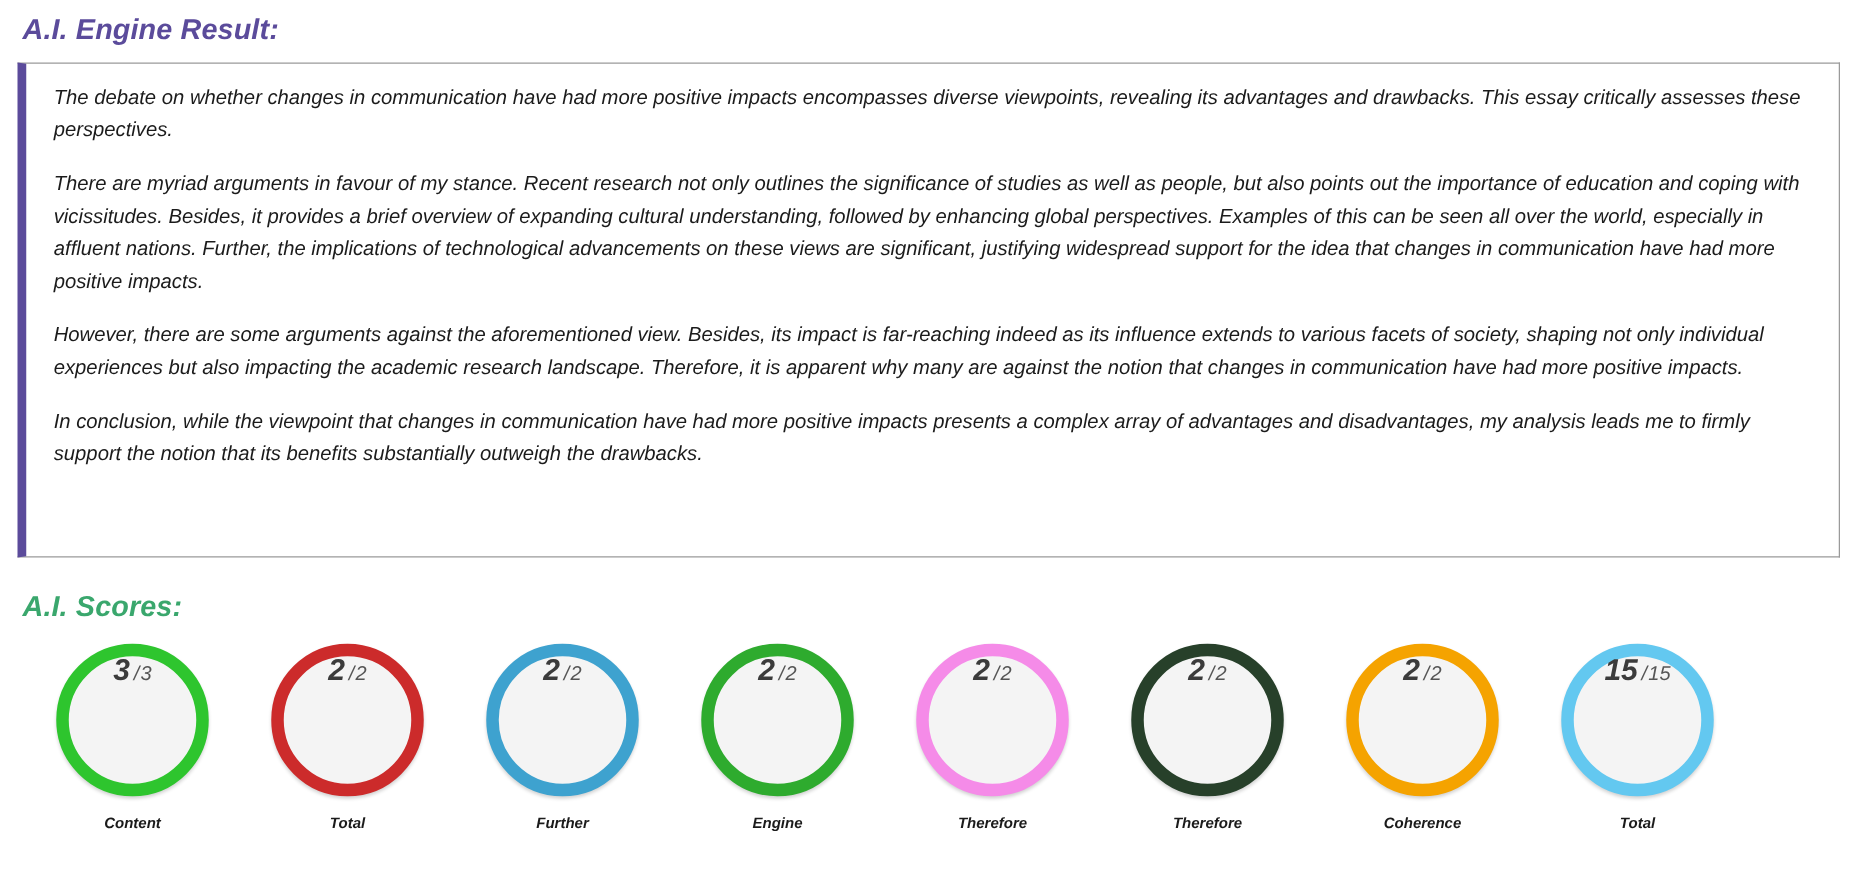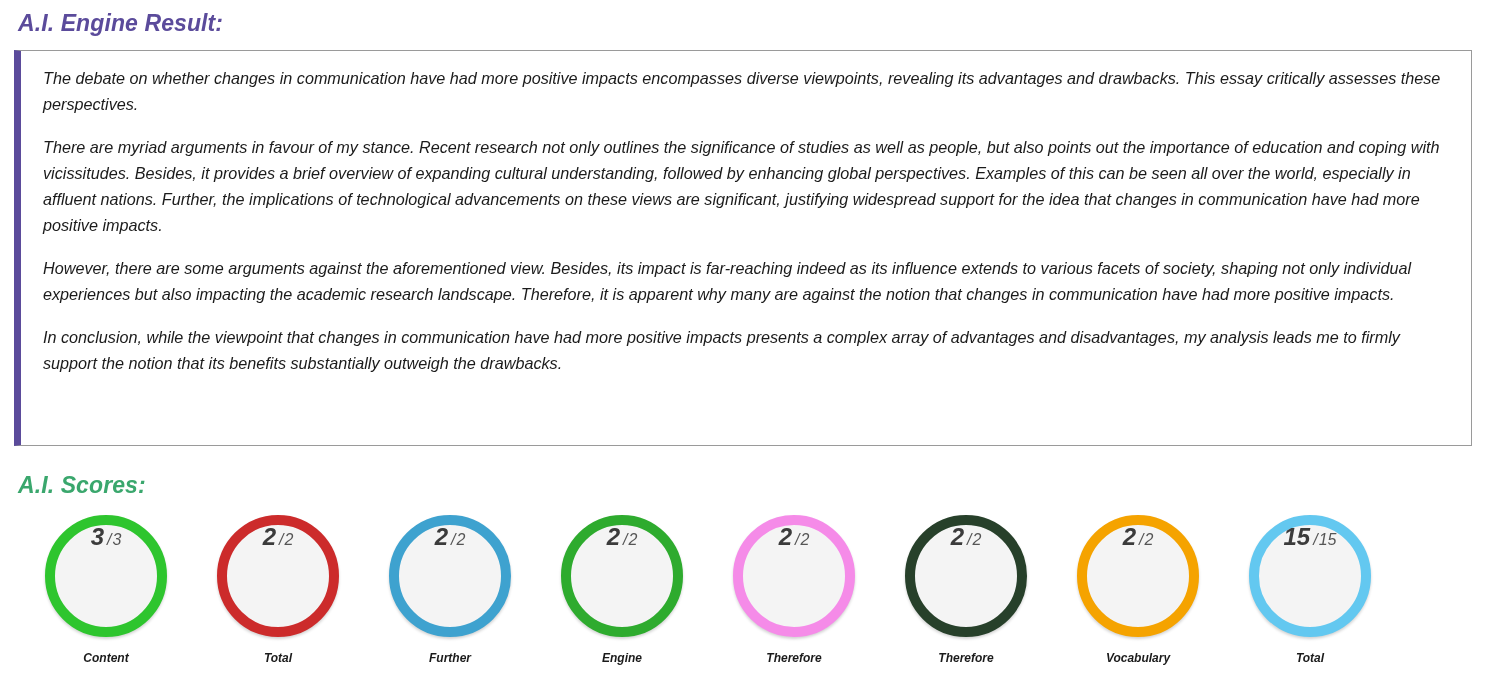--- a/index.html
+++ b/index.html
@@ -196,21 +196,21 @@
     </div>
 
     <div class="score-item">
       <div class="ring" style="border-color: rgb(245, 163, 0);">
         <div class="ring-inner">
           <span class="score-value">2</span>
           <span class="score-sep">/</span>
           <span class="score-max">2</span>
         </div>
       </div>
-      <div class="score-label">Vocabulary</div>
+      <div class="score-label">Coherence</div>
     </div>
 
     <div class="score-item">
       <div class="ring" style="border-color: rgb(99, 200, 240);">
         <div class="ring-inner">
           <span class="score-value">15</span>
           <span class="score-sep">/</span>
           <span class="score-max">15</span>
         </div>
       </div>

